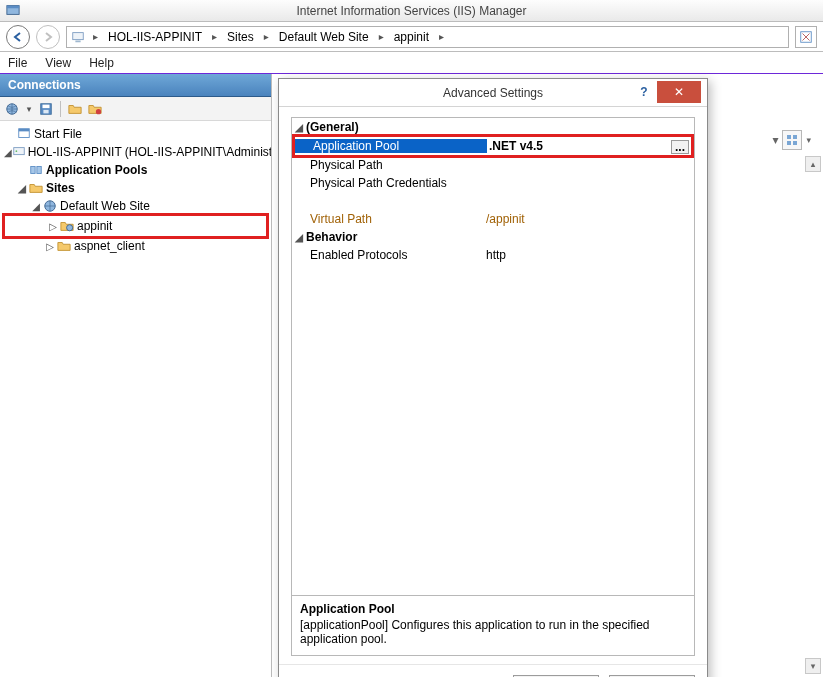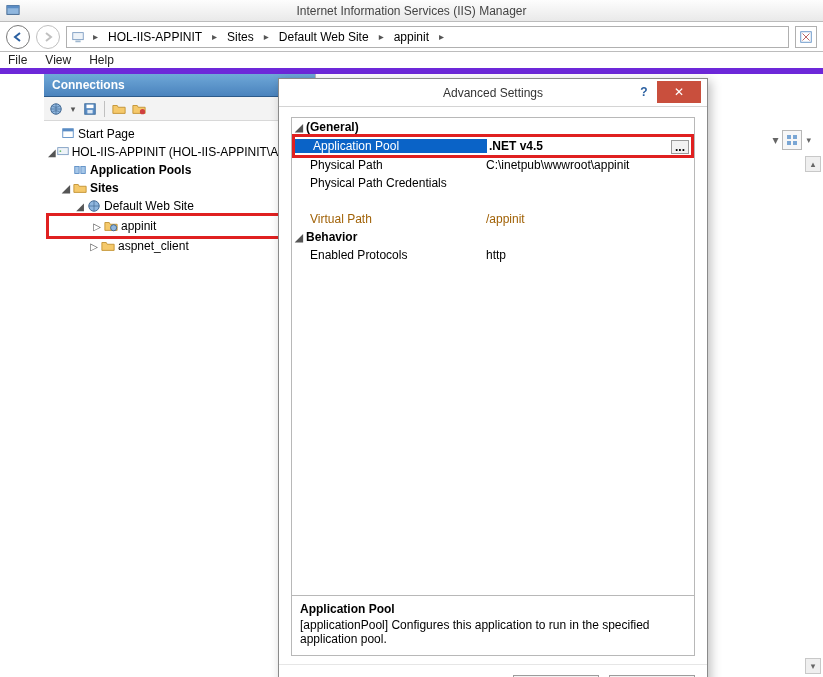--- a/index.html
+++ b/index.html
@@ -15,26 +15,26 @@
   .nav-btn { width: 24px; height: 24px; border: 1px solid #7a7a7a; border-radius: 50%; display: flex; align-items: center; justify-content: center; background: #fff; }
   .nav-btn.disabled { border-color: #c0c0c0; color: #c0c0c0; }
   .nav-btn svg { width: 12px; height: 12px; }
   .addr { flex: 1; height: 22px; border: 1px solid #b0b0b0; background: #fff; display: flex; align-items: center; padding: 0 4px; gap: 4px; }
   .addr .seg { padding: 0 2px; }
   .addr .chev { color: #555; font-size: 10px; padding: 0 4px; }
   .addr .hosticon { width: 14px; height: 14px; }
   .nav-refresh { width: 22px; height: 22px; border: 1px solid #b0b0b0; display: flex; align-items: center; justify-content: center; background: #fff; }
 
   
-  .menubar { height: 22px; display: flex; align-items: center; padding: 0 8px; gap: 18px; border-bottom: 6px solid #6d28d9; }
+  .menubar { height: 22px; display: flex; align-items: center; padding: 0 8px; gap: 18px; border-bottom: 1px solid #6d28d9; }
   .menubar span { color: #222; }
 
   
   .main { display: flex; height: calc(677px - 22px - 30px - 22px); }
-  .connections { width: 272px; border-right: 1px solid #bcbcbc; display: flex; flex-direction: column; margin-left: 44px; }
+  .connections { width: 272px; border-right: 1px solid #bcbcbc; display: flex; flex-direction: column; }
   .conn-header { background: linear-gradient(#6fa8d8,#4a83bd); color: #fff; font-weight: bold; padding: 4px 8px; border-bottom: 1px solid #2c5a8a; }
   .conn-toolbar { height: 24px; border-bottom: 1px solid #d8d8d8; background: #f3f3f3; display: flex; align-items: center; padding: 0 4px; gap: 4px; }
   .tbicon { width: 16px; height: 16px; display: inline-flex; align-items: center; justify-content: center; }
   .tbsep { width: 1px; height: 16px; background: #c0c0c0; margin: 0 2px; }
   .tree { padding: 4px 2px; overflow: hidden; }
   .tree-row { display: flex; align-items: center; height: 18px; white-space: nowrap; }
   .twisty { width: 12px; text-align: center; color: #555; font-size: 10px; }
   .node-icon { width: 16px; height: 16px; margin-right: 2px; display: inline-flex; align-items: center; justify-content: center; }
   .indent0 { padding-left: 2px; }
   .indent1 { padding-left: 14px; font-weight: bold; }
@@ -166,21 +166,21 @@
     </div>
     <div class="tree">
       <div class="tree-row indent0">
         <span class="twisty"></span>
         <span class="node-icon">
             <svg viewBox="0 0 16 16" width="14" height="14">
               <rect x="2" y="2" width="12" height="10" fill="#fff" stroke="#5a8cc4"></rect>
               <rect x="2" y="2" width="12" height="3" fill="#5a8cc4"></rect>
             </svg>
           </span>
-        <span>Start Page</span>
+        <span>Start File</span>
       </div>
       <div class="tree-row indent0">
         <span class="twisty">◢</span>
         <span class="node-icon">
             <svg viewBox="0 0 16 16" width="14" height="14">
               <rect x="2" y="3" width="12" height="8" fill="#eef3f8" stroke="#7a9ac0"></rect>
               <circle cx="5" cy="7" r="1" fill="#6bbf6b"></circle>
             </svg>
           </span>
         <span>HOL-IIS-APPINIT (HOL-IIS-APPINIT\Administrator)</span>
@@ -283,21 +283,20 @@
             <div class="val">
               <span>.NET v4.5</span>
               <div class="ellipsis">
                   <span>...</span>
                 </div>
             </div>
           </div>
         </div>
         <div class="pg-row">
           <div class="lbl">Physical Path</div>
-          <div class="val">C:\inetpub\wwwroot\appinit</div>
         </div>
         <div class="pg-row">
           <div class="lbl">Physical Path Credentials</div>
           <div class="val"></div>
         </div>
         <div class="pg-row">
         </div>
         <div class="pg-row dim">
           <div class="lbl">Virtual Path</div>
           <div class="val">/appinit</div>

